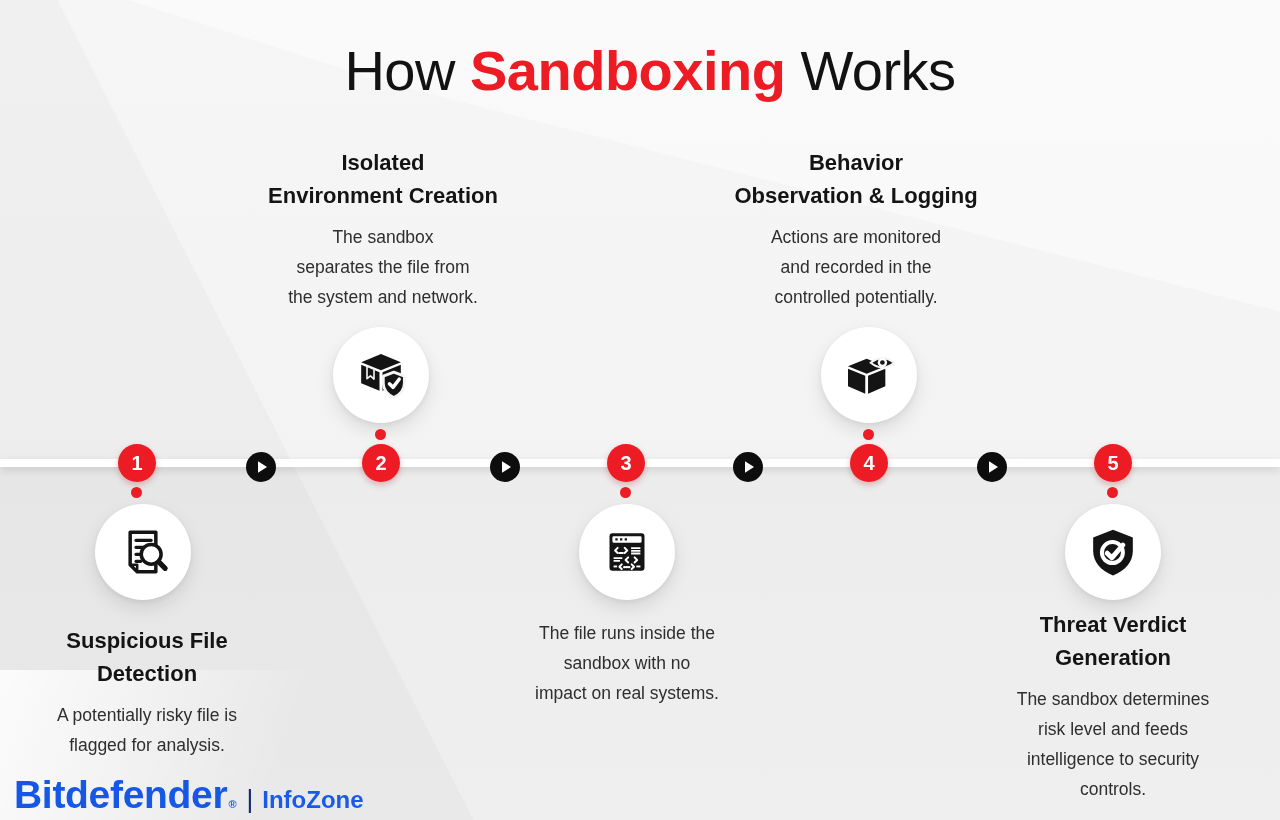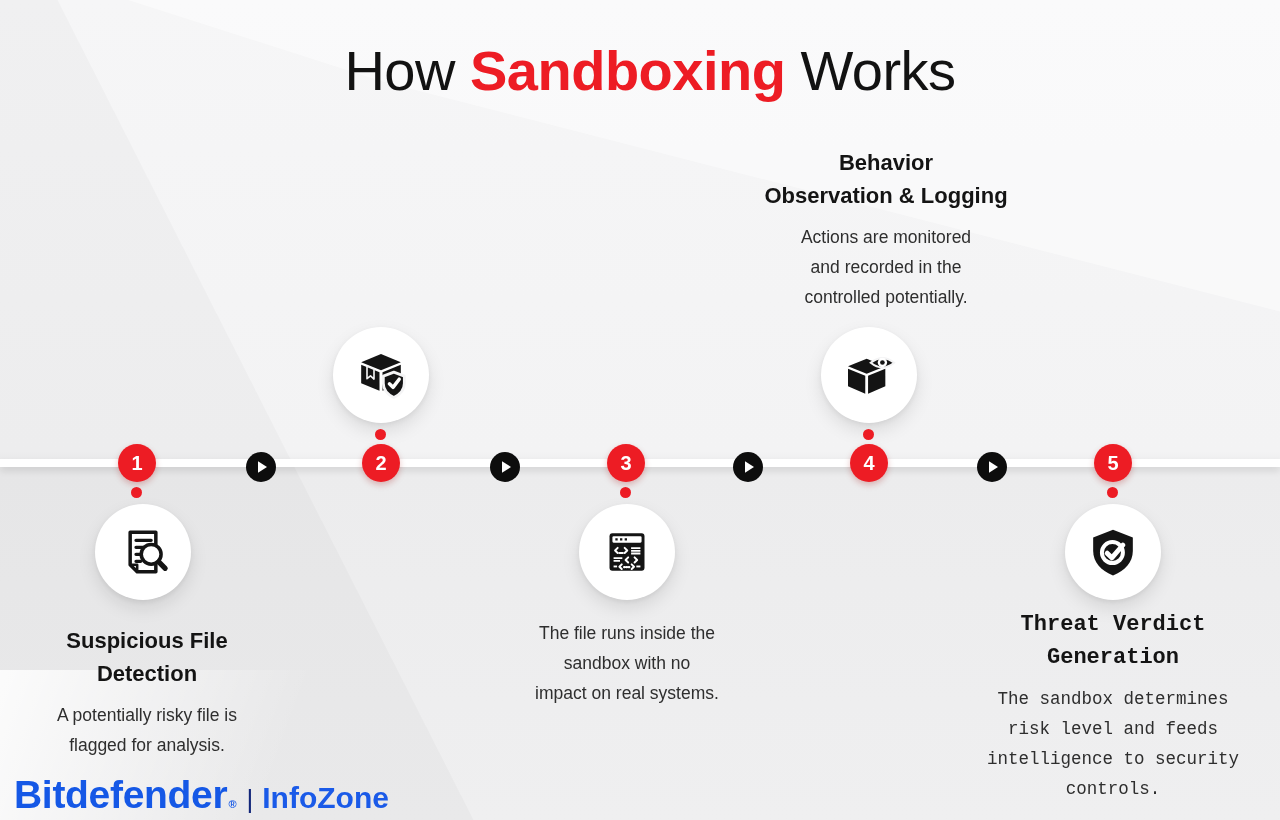--- a/index.html
+++ b/index.html
@@ -74,37 +74,48 @@
   .step-desc { margin-top: 10px; font-size: 17.5px; color: #2e2e2e; line-height: 30px; }
 
   .brand {
     position: absolute; left: 14px; top: 773px;
     display: flex; align-items: baseline;
     font-weight: 700; white-space: nowrap;
   }
   .brand .bd { font-size: 39px; color: #1558e6; letter-spacing: -0.3px; }
   .brand .reg { font-size: 11px; color: #1558e6; margin-left: 1px; }
   .brand .sep { font-size: 26px; color: #13277a; margin: 0 9px 0 10px; font-weight: 400; }
-  .brand .iz { font-size: 30px; color: #1a5ae8; }
+  .brand .iz { font-size: 24px; color: #1a5ae8; }
 </style>
 </head>
 <body>
 
 <div class="canvas">
 
   <div class="bg-wedge-left"></div>
   <div class="bg-wedge-top"></div>
   <div class="bg-wedge-bottom"></div>
 
   <div class="title">
     <span>How </span><span class="hl">Sandboxing</span><span> Works</span>
   </div>
 
-
-  <div class="step-text" style="left:736px; top:146px; width:300px;">
+  <div class="step-text" style="left:233px; top:146px; width:300px;">
+    <div class="step-title">
+      <div>Isolated</div>
+      <div>Environment Creation</div>
+    </div>
+    <div class="step-desc">
+      <div>The sandbox</div>
+      <div>separates the file from</div>
+      <div>the system and network.</div>
+    </div>
+  </div>
+
+  <div class="step-text" style="left:706px; top:146px; width:300px;">
     <div class="step-title">
       <div>Behavior</div>
       <div>Observation &amp; Logging</div>
     </div>
     <div class="step-desc">
       <div>Actions are monitored</div>
       <div>and recorded in the</div>
       <div>controlled potentially.</div>
     </div>
   </div>
@@ -214,21 +225,21 @@
   </div>
 
   <div class="step-text" style="left:487px; top:608px; width:280px;">
     <div class="step-desc">
       <div>The file runs inside the</div>
       <div>sandbox with no</div>
       <div>impact on real systems.</div>
     </div>
   </div>
 
-  <div class="step-text" style="left:973px; top:608px; width:280px;font-family:Liberation Mono, monospace;">
+  <div class="step-text" style="left:973px; top:608px; width:280px;">
     <div class="step-title">
       <div>Threat Verdict</div>
       <div>Generation</div>
     </div>
     <div class="step-desc">
       <div>The sandbox determines</div>
       <div>risk level and feeds</div>
       <div>intelligence to security</div>
       <div>controls.</div>
     </div>

